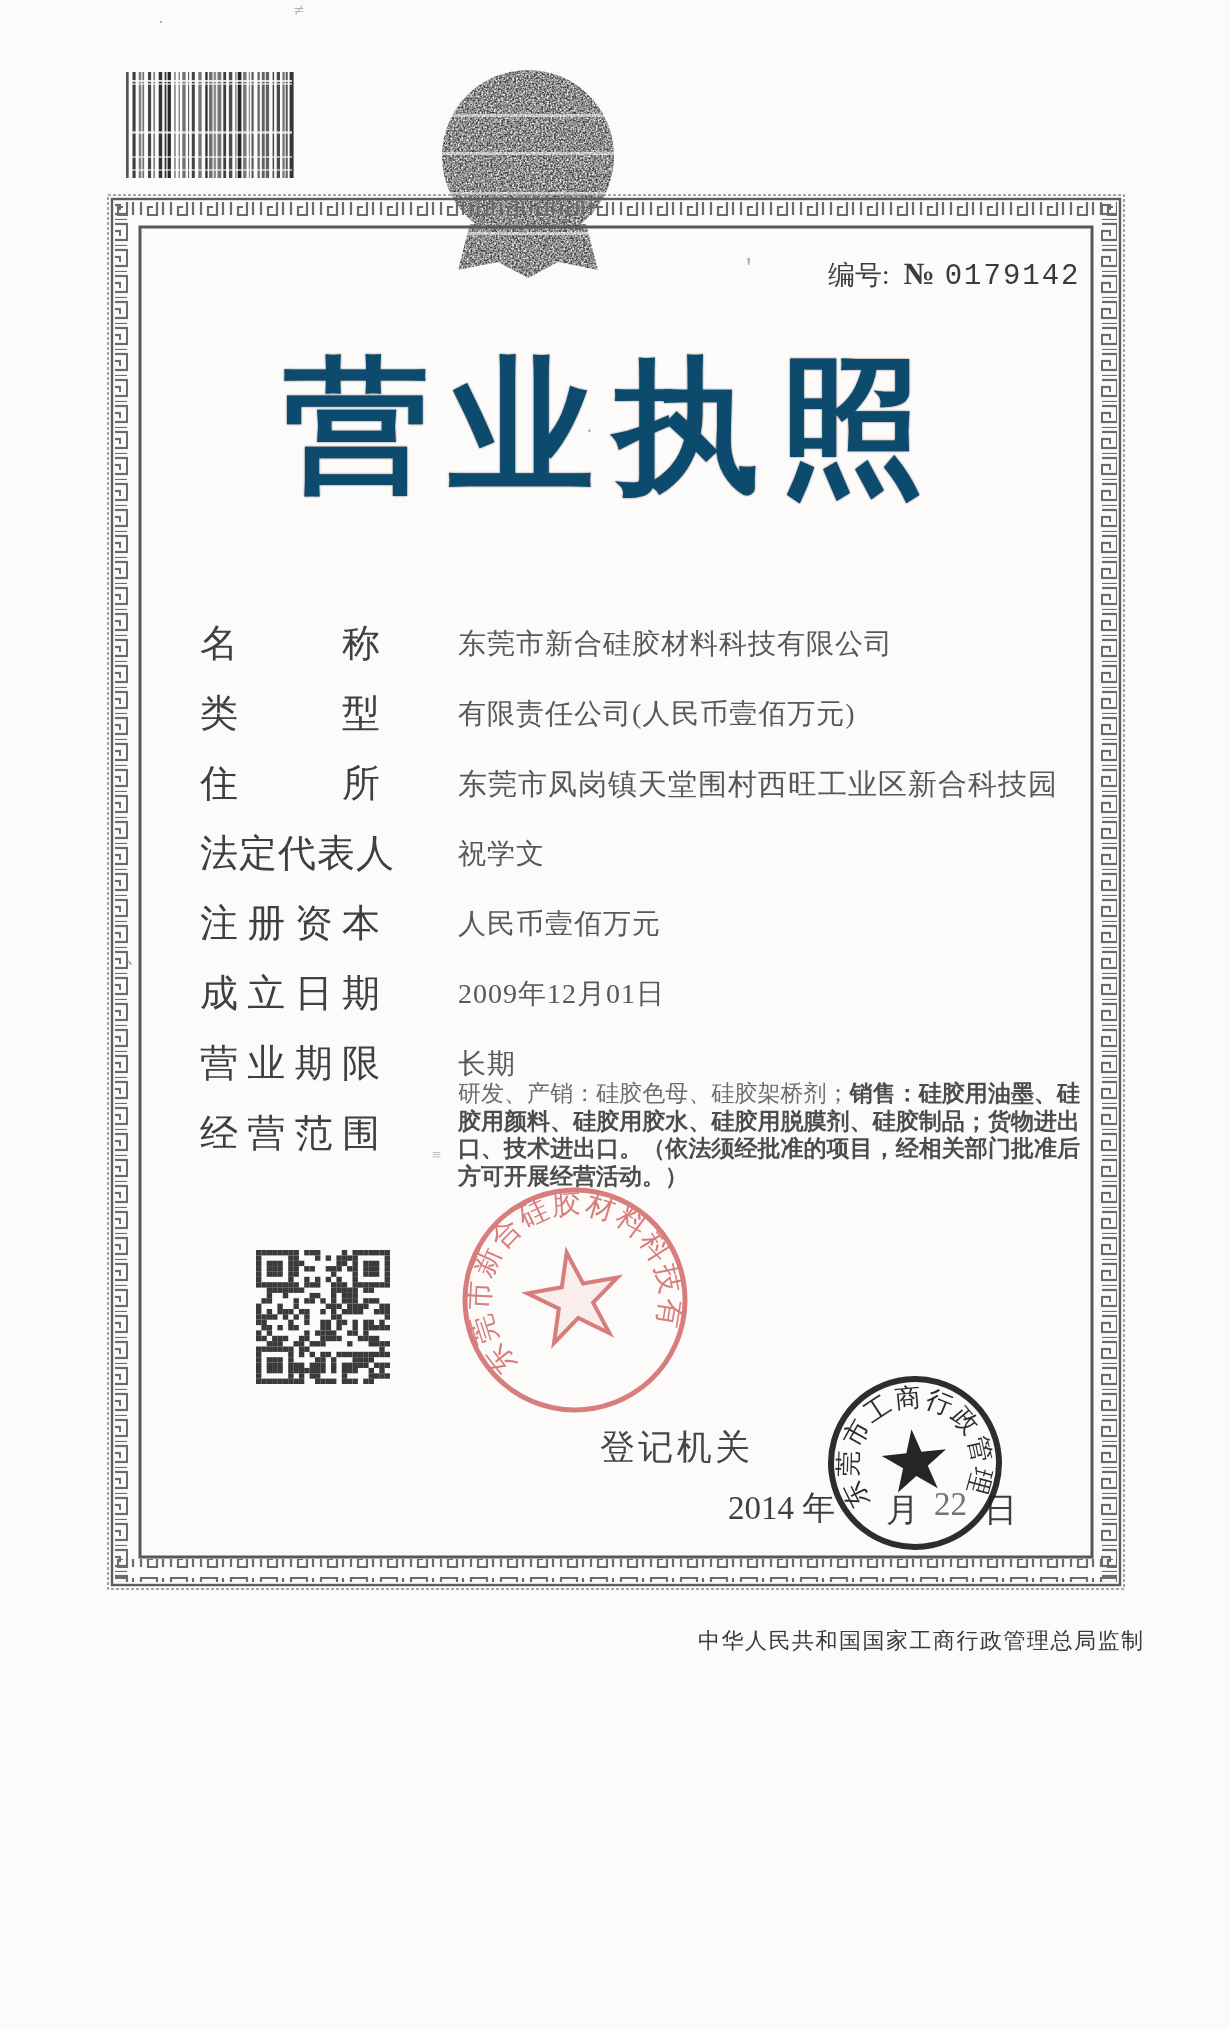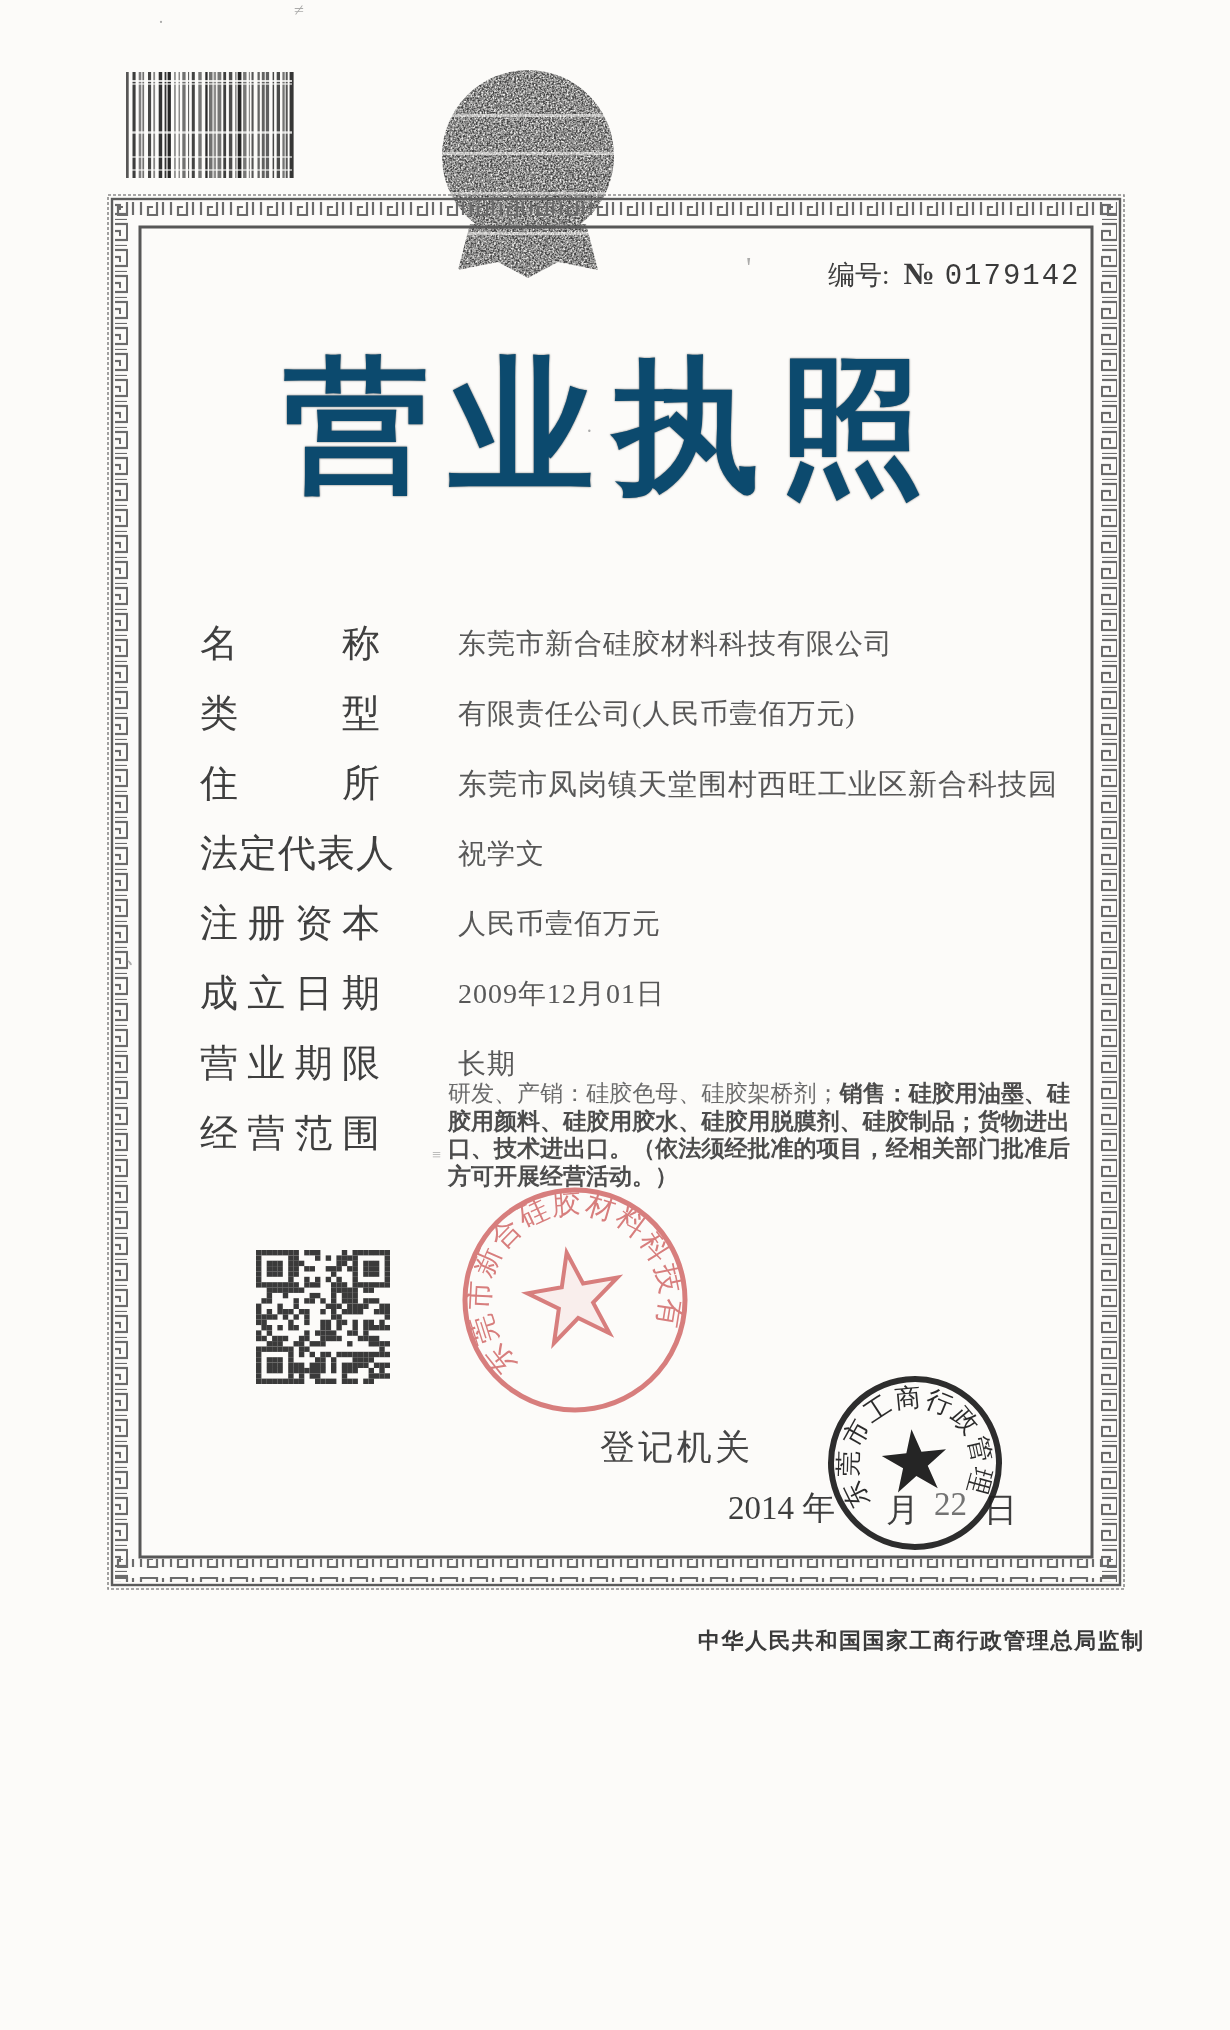--- a/index.html
+++ b/index.html
@@ -21,34 +21,34 @@
   
   .regline{left:620px;top:528px;font-size:37px;color:#4a4a4a;white-space:nowrap;}
   .reglabel{letter-spacing:14px;}
   .regnum{margin-left:18px;font-size:34px;letter-spacing:1px;color:#474747;}
   
   .row{left:200px;white-space:nowrap;}
   .lab{display:inline-flex;justify-content:space-between;width:180px;font-size:38px;
        font-weight:500;color:#3f3f3f;vertical-align:top;}
   .lab.w5{width:194px;}
   .val{position:absolute;left:258px;top:7px;font-size:28px;color:#585858;letter-spacing:1px;}
-  .scope{left:448px;top:1080px;width:622px;font-size:23px;line-height:27.5px;
+  .scope{left:458px;top:1080px;width:622px;font-size:23px;line-height:27.5px;
          text-align:justify;color:#6b6b6b;}
   .scope .s2{font-weight:bold;color:#4c4c4c;}
   
   .qr{left:256px;top:1250px;}
   .redseal{left:450px;top:1175px;}
   .blackseal{left:823px;top:1371px;}
   
   .authline{left:600px;top:1424px;}
   .authlabel{display:inline-flex;justify-content:space-between;width:150px;font-size:35px;color:#464646;}
   .dateline{font-size:33px;color:#3e3e3e;white-space:nowrap;text-align:right;}
   
   .footL{left:78px;top:1616px;font-size:20px;color:#3c3c3c;font-family:"DejaVu Sans Mono",monospace;letter-spacing:0.5px;}
-  .footR{left:698px;top:1626px;font-size:22px;font-weight:700;color:#3a3a3a;letter-spacing:1.5px;}
+  .footR{left:698px;top:1626px;font-size:22px;font-weight:400;color:#3a3a3a;letter-spacing:1.5px;}
   .artifact{color:#8a8a8a;opacity:.7;}
 </style>
 </head>
 <body>
 
 <div class="page">
 
   <svg class="abs barcode" width="172" height="112">
     <g id="barcode-g">
         <rect x="0.0" y="2" width="2.7" height="106" fill="#222" opacity="0.76"></rect>

